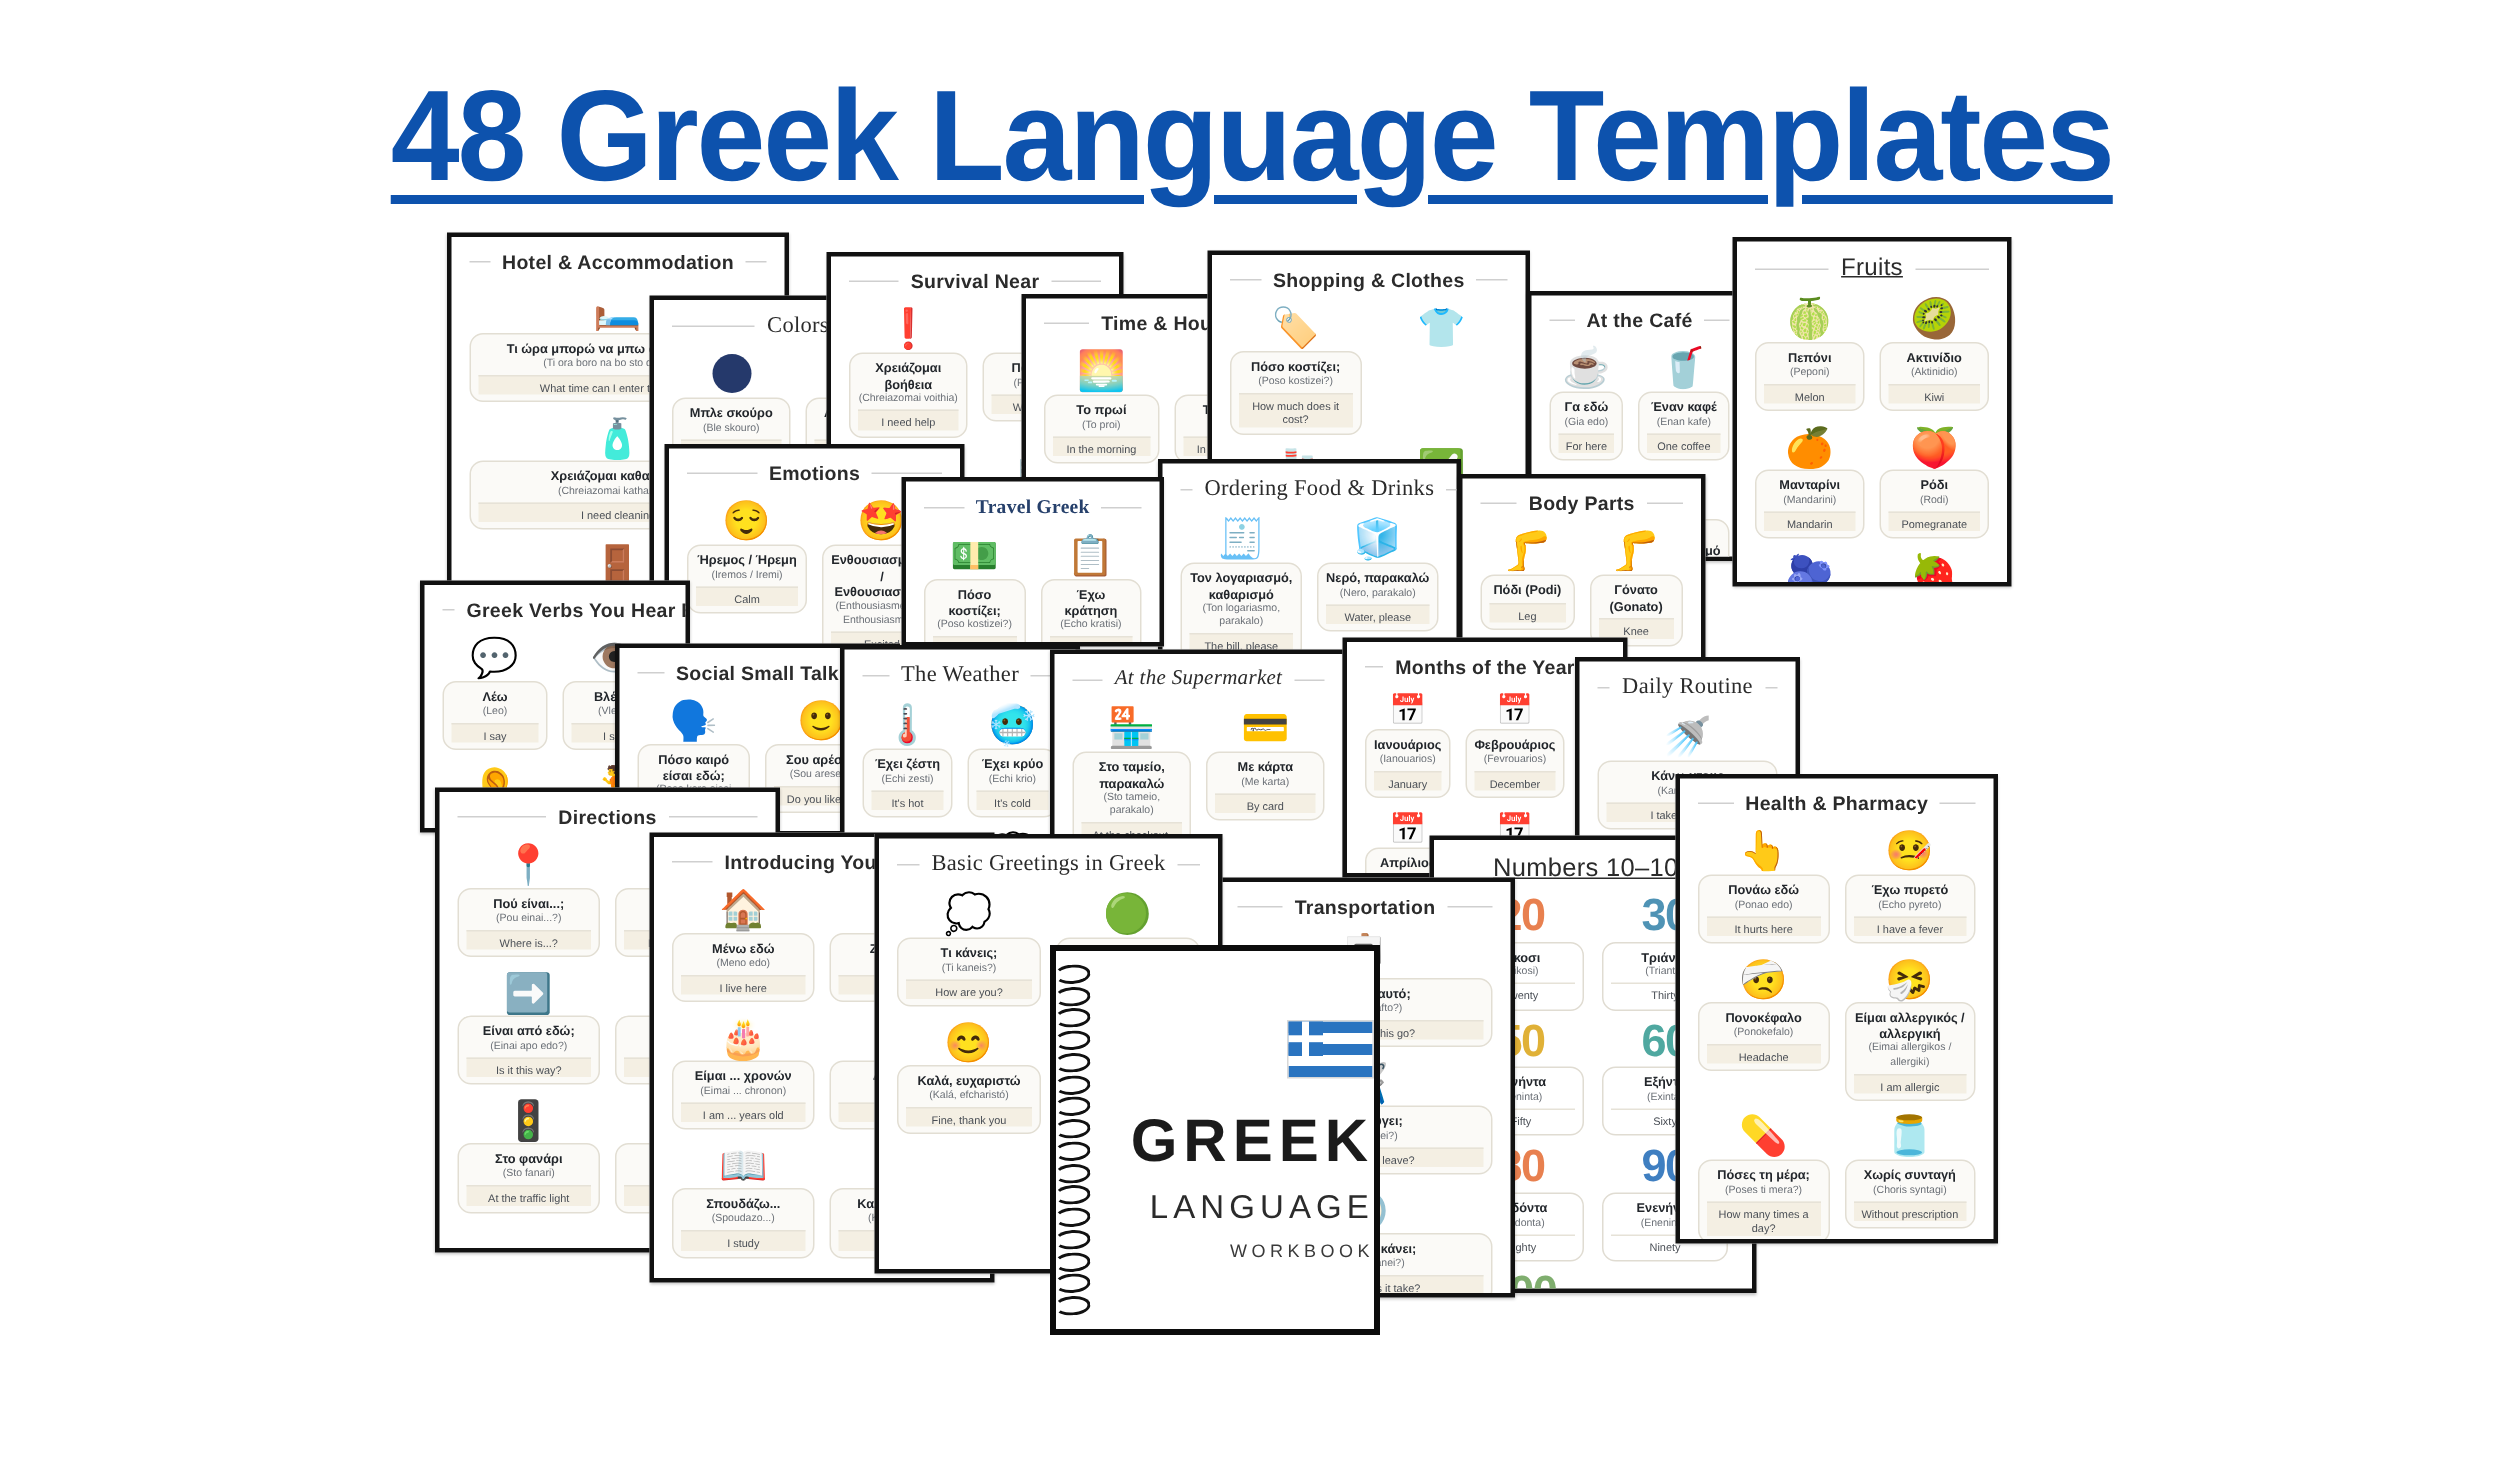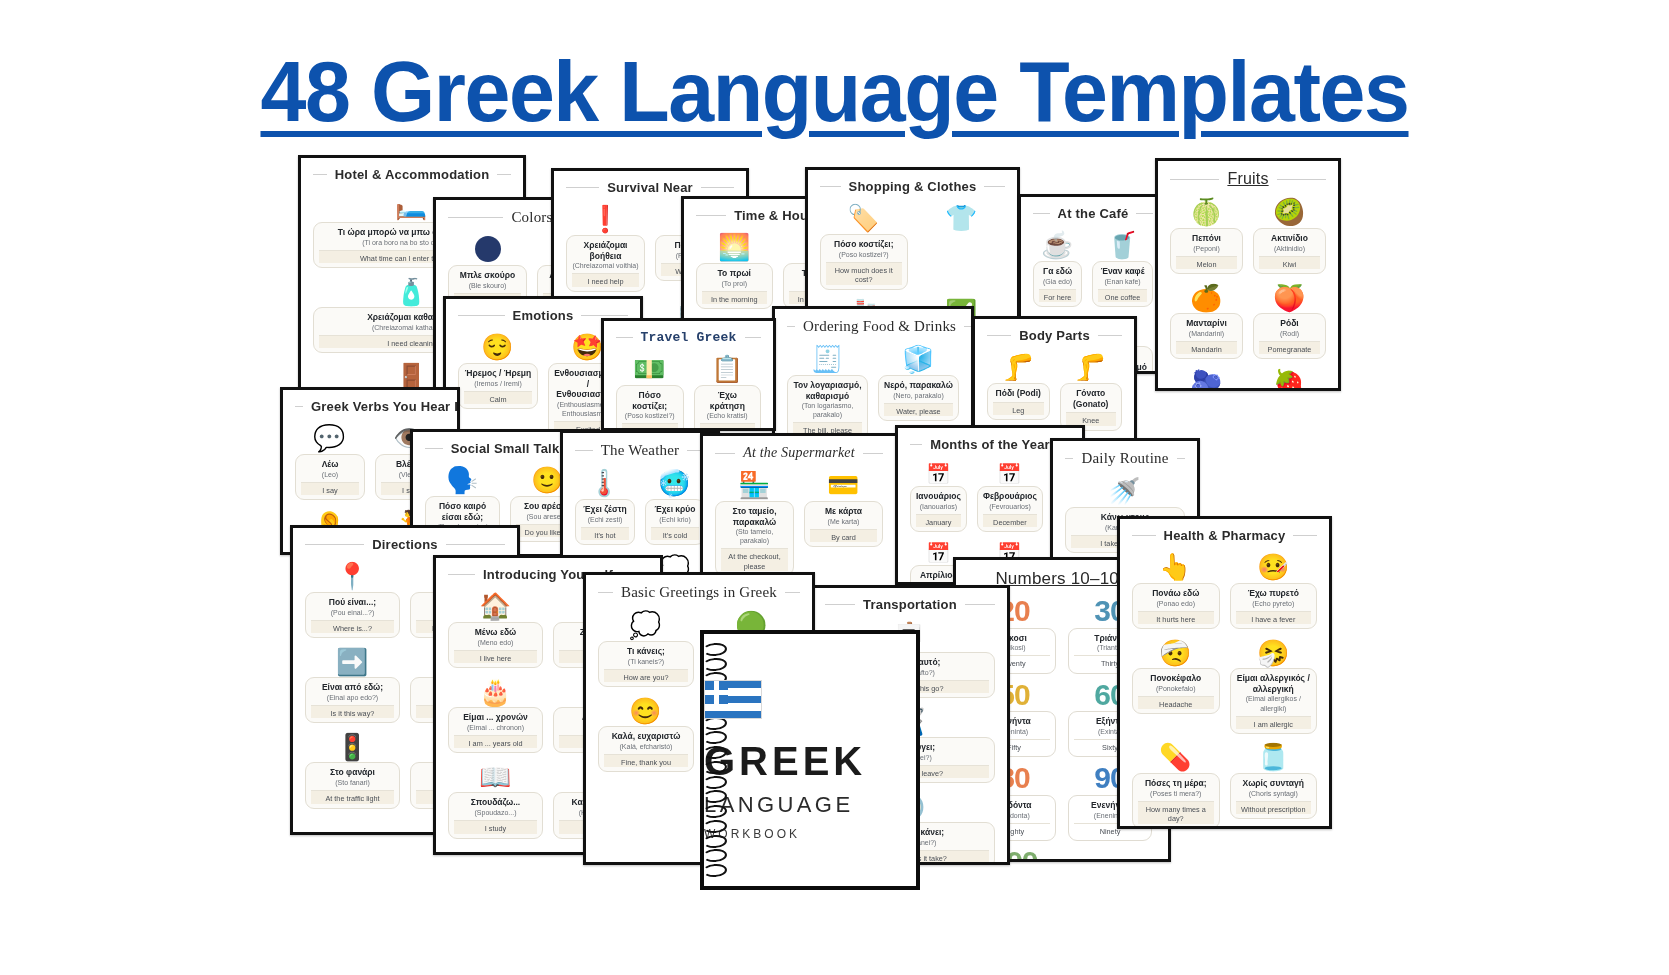--- a/index.html
+++ b/index.html
@@ -43,21 +43,21 @@
     padding:9px 12px 4px 12px;
   }
   .rule { flex:1 1 auto; height:1px; background:#cfcfcf; min-width:8px; }
   .card-title {
     font-size:13px; font-weight:600; color:#2b2b2b;
     white-space:nowrap; letter-spacing:.2px;
     font-family:"Liberation Sans", sans-serif;
   }
   .card-title.serif { font-family:"Liberation Serif", serif; font-weight:400; font-size:15px;}
   .card-title.serif-i { font-family:"Liberation Serif", serif; font-style:italic; font-weight:400; font-size:14px;}
-  .card-title.navy { color:#26406b; font-family:Liberation Mono, monospace; font-weight:700;}
+  .card-title.navy { color:#26406b; font-family:Liberation Serif, serif; font-weight:700;}
   .card-title.big { font-size:16px; font-weight:400; font-family:"Liberation Sans", sans-serif;text-decoration:underline;}
 
   .grid {
     display:grid; grid-template-columns:1fr 1fr;
     gap:9px 10px; padding:6px 12px 12px 12px;
   }
   .grid.one { grid-template-columns:1fr; }
   .grid.three { grid-template-columns:1fr 1fr 1fr; }
 
   .cell { display:flex; flex-direction:column; align-items:center; }
@@ -89,21 +89,21 @@
     font-size:30px; font-weight:800; line-height:.95; margin-bottom:2px;
     font-family:"Liberation Sans", sans-serif; letter-spacing:-1px;
   }
   .numgrid { display:grid; grid-template-columns:1fr 1fr; gap:7px 12px; padding:4px 16px 10px; }
   .numgrid .pill { background:#fff; border-color:#e0dcd2; }
   .numgrid .en { background:transparent; }
 
   
   #workbook {
     position:absolute; border:4px solid #0c0c0c; background:#fff;
-    display:flex; flex-direction:column; align-items:flex-start; justify-content:center;
+    display:flex; flex-direction:column; align-items:flex-end; justify-content:center;
   }
   .spiral {
     position:absolute; left:-1px; top:0; bottom:0; width:26px;
     display:flex; flex-direction:column; justify-content:space-around;
     align-items:flex-start; padding:8px 0;
   }
   .ring {
     width:24px; height:13px; border:2.6px solid #111;
     border-radius:50%; background:transparent;
     border-left-color:transparent;
@@ -832,21 +832,21 @@
         <div class="cell">
           <div class="emoji">👦</div>
           <div class="pill">
             <div class="gk">Καλώς ήρθατε</div>
             <div class="tr">(Kalos irthate)</div>
             <div class="en">Welcome</div>
           </div>
         </div>
       </div>
     </div>
-    <div class="card" style="left: 583px; top: 572px; width: 232px; height: 293px; z-index: 44;">
+    <div class="card" style="left: 583px; top: 556px; width: 232px; height: 293px; z-index: 44;">
       <div class="card-head">
         <div class="rule"></div>
         <div class="card-title serif">Basic Greetings in Greek</div>
         <div class="rule"></div>
       </div>
       <div class="grid">
         <div class="cell">
           <div class="emoji">💭</div>
           <div class="pill">
             <div class="gk">Τι κάνεις;</div>

